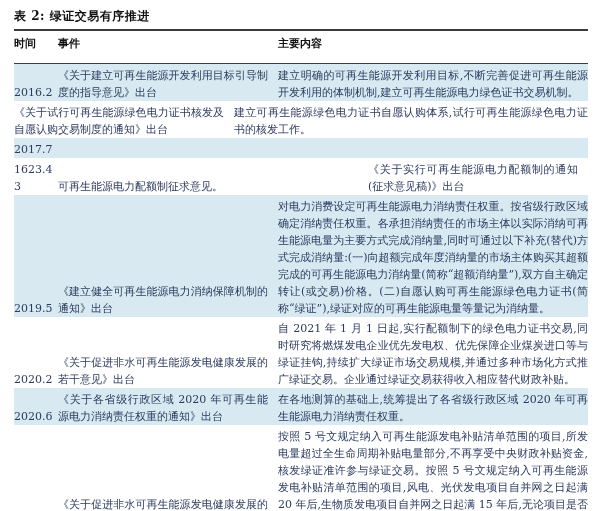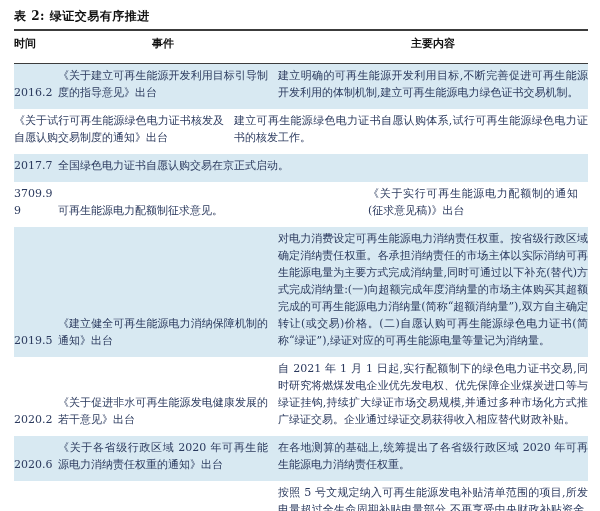--- a/index.html
+++ b/index.html
@@ -24,31 +24,31 @@
     display:table;table-layout:fixed;width:100%;
     border-top:2px solid var(--rule);
     border-bottom:1.5px solid var(--rule);
   }
   .tbody{display:block;border-bottom:2px solid var(--rule);}
   .row{display:table;table-layout:fixed;width:100%;}
   .row.hl{background:var(--hl);}
   .cell{
     display:table-cell;vertical-align:bottom;
     font-size:11px;line-height:17px;color:var(--text);
-    padding:3px 0 8px 0;box-sizing:border-box;
+    padding:3px 0 0 0;box-sizing:border-box;
     word-break:break-all;
   }
   .th{
     font-weight:bold;color:var(--heading);
     padding:4px 0 11px 0;vertical-align:middle;
   }
   .c-time{width:44px;}
   .c-event{width:220px;padding-right:10px;text-align:justify;}
   .c-content{text-align:justify;}
-  .th.c-event,.th.c-content{text-align:center;}
+  .th.c-event,.th.c-content{text-align:left;}
 </style>
 </head>
 <body>
 
 <div class="page">
   <div class="title">表 2: 绿证交易有序推进</div>
   <div class="tbl">
     <div class="thead">
       <div class="cell th c-time">时间</div>
       <div class="cell th c-event">事件</div>
@@ -59,24 +59,23 @@
           <div class="cell c-time">2016.2</div>
           <div class="cell c-event">《关于建立可再生能源开发利用目标引导制度的指导意见》出台</div>
           <div class="cell c-content">建立明确的可再生能源开发利用目标,不断完善促进可再生能源开发利用的体制机制,建立可再生能源电力绿色证书交易机制。</div>
         </div>
         <div class="row">
           <div class="cell c-event">《关于试行可再生能源绿色电力证书核发及自愿认购交易制度的通知》出台</div>
           <div class="cell c-content">建立可再生能源绿色电力证书自愿认购体系,试行可再生能源绿色电力证书的核发工作。</div>
         </div>
         <div class="row hl">
           <div class="cell c-time">2017.7</div>
-          <div class="cell c-content">全国绿色电力证书自愿认购交易在京正式启动。</div>
         </div>
         <div class="row">
-          <div class="cell c-time">3709.99</div>
+          <div class="cell c-time">1623.43</div>
           <div class="cell c-content">可再生能源电力配额制征求意见。</div>
           <div class="cell c-event">《关于实行可再生能源电力配额制的通知(征求意见稿)》出台</div>
         </div>
         <div class="row hl">
           <div class="cell c-time">2019.5</div>
           <div class="cell c-event">《建立健全可再生能源电力消纳保障机制的通知》出台</div>
           <div class="cell c-content">对电力消费设定可再生能源电力消纳责任权重。按省级行政区域确定消纳责任权重。各承担消纳责任的市场主体以实际消纳可再生能源电量为主要方式完成消纳量,同时可通过以下补充(替代)方式完成消纳量:(一)向超额完成年度消纳量的市场主体购买其超额完成的可再生能源电力消纳量(简称“超额消纳量”),双方自主确定转让(或交易)价格。(二)自愿认购可再生能源绿色电力证书(简称“绿证”),绿证对应的可再生能源电量等量记为消纳量。</div>
         </div>
         <div class="row">
           <div class="cell c-time">2020.2</div>

